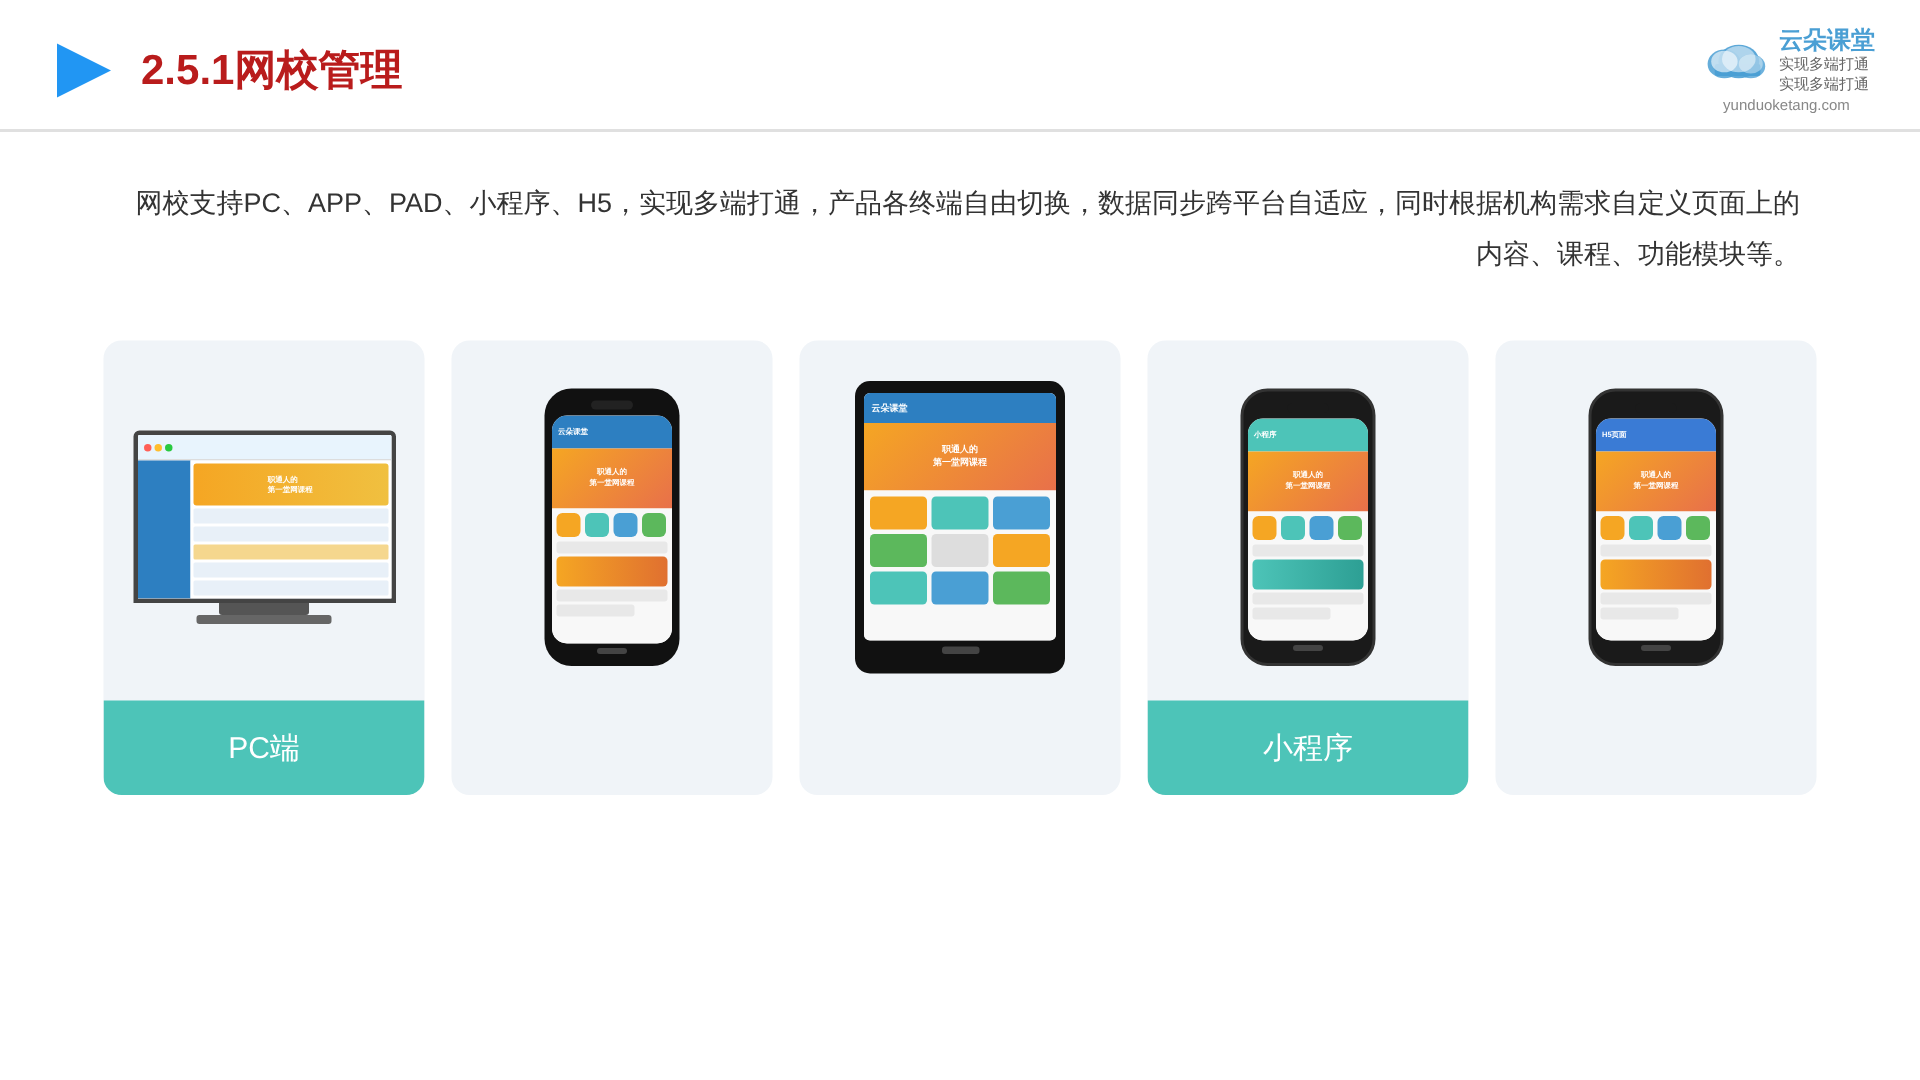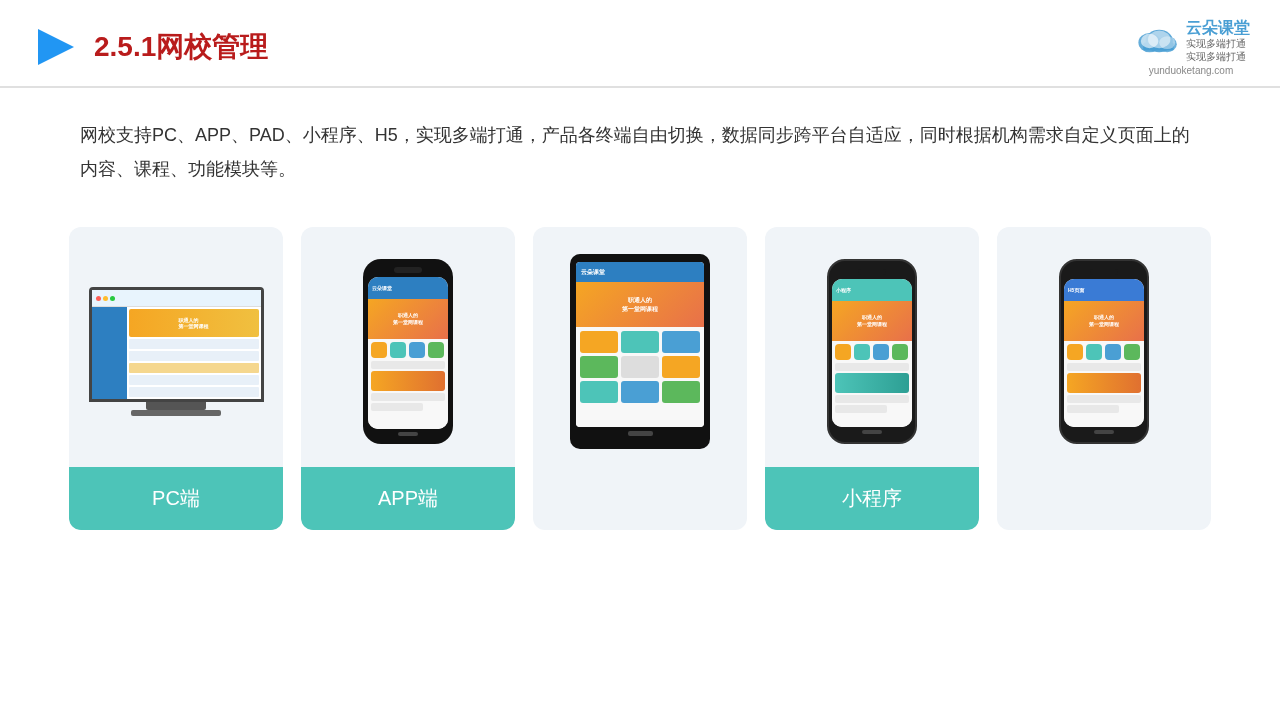--- a/index.html
+++ b/index.html
@@ -69,20 +69,21 @@
       color: #888;
       margin-top: 2px;
     }
 
     
     .description {
       padding: 30px 80px 10px 80px;
       font-size: 18px;
       color: #333;
       line-height: 1.9;
+      text-align: right;
     }
 
     
     .cards-container {
       display: flex;
       gap: 18px;
       padding: 30px 60px 20px 60px;
       justify-content: center;
     }
     .card {
@@ -452,21 +453,20 @@
             </div>
             <div class="phone-content-row"></div>
             <div class="phone-content-card"></div>
             <div class="phone-content-row"></div>
             <div class="phone-content-row" style="width:70%;"></div>
           </div>
         </div>
         <div class="phone-home-btn"></div>
       </div>
     </div>
-    <div class="card-label">APP端</div>
   </div>
 
   <div class="card">
     <div class="card-image-area">
       <div class="tablet-mockup">
         <div class="tablet-screen">
           <div class="tablet-screen-header">
             <span class="tablet-screen-header-text">云朵课堂</span>
           </div>
           <div class="tablet-banner">

